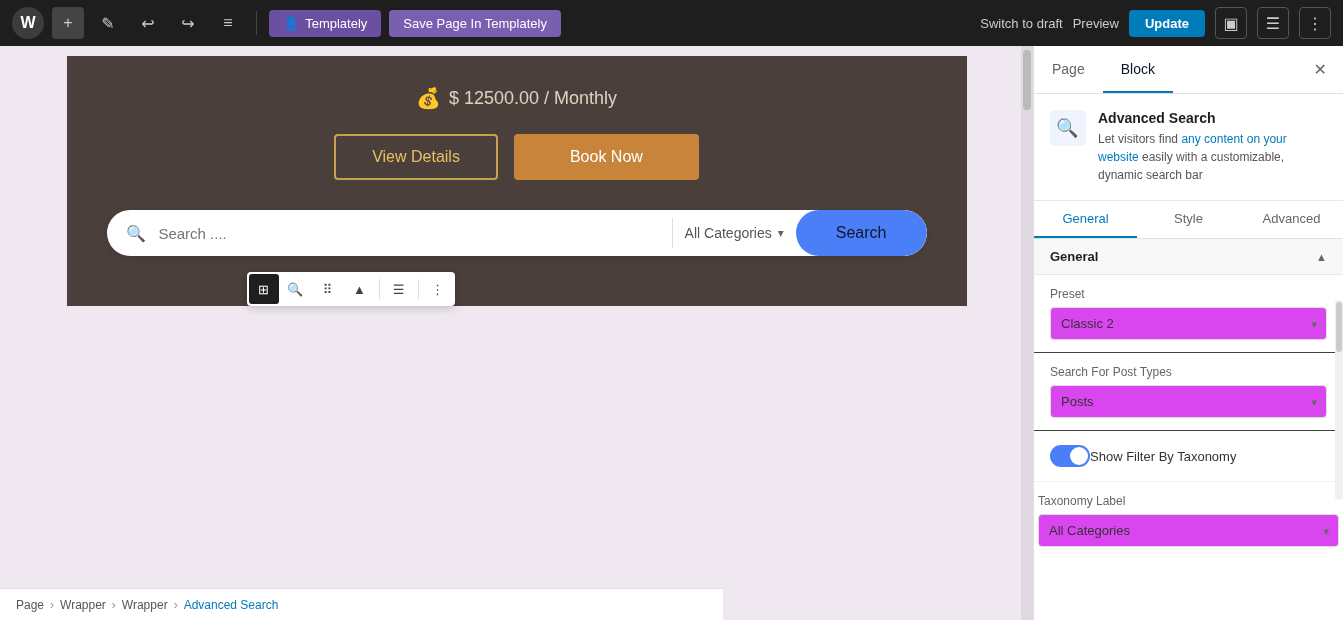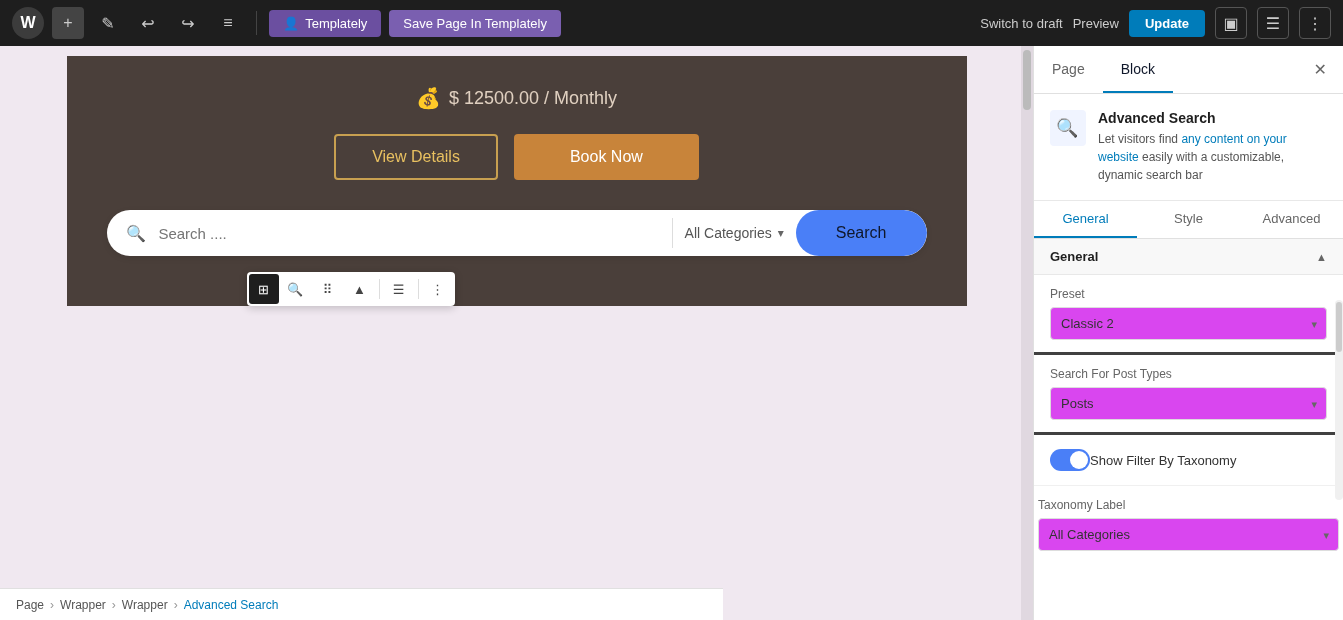--- a/index.html
+++ b/index.html
@@ -172,21 +172,21 @@
     
     .section-header {
       display: flex; align-items: center; justify-content: space-between;
       padding: 10px 16px; background: #f8f8f8; border-bottom: 1px solid #e8e8e8;
       cursor: pointer;
     }
     .section-header-title { font-size: 13px; font-weight: 600; color: #1e1e1e; }
     .chevron-up { font-size: 11px; color: #666; }
 
     
-    .form-field { padding: 12px 16px; border-bottom: 3px solid #404040; }
+    .form-field { padding: 12px 16px; border-bottom: 1px solid #404040; }
     .field-label { font-size: 12px; color: #666; margin-bottom: 6px; }
     .select-wrapper { position: relative; }
     .select-wrapper select {
       width: 100%; border: 1px solid #ddd; border-radius: 4px;
       padding: 8px 10px; font-size: 13px; color: #333; background: #d946ef;
       appearance: none; cursor: pointer;
     }
     .select-arrow {
       position: absolute; right: 10px; top: 50%; transform: translateY(-50%);
       pointer-events: none; color: #666; font-size: 11px;

